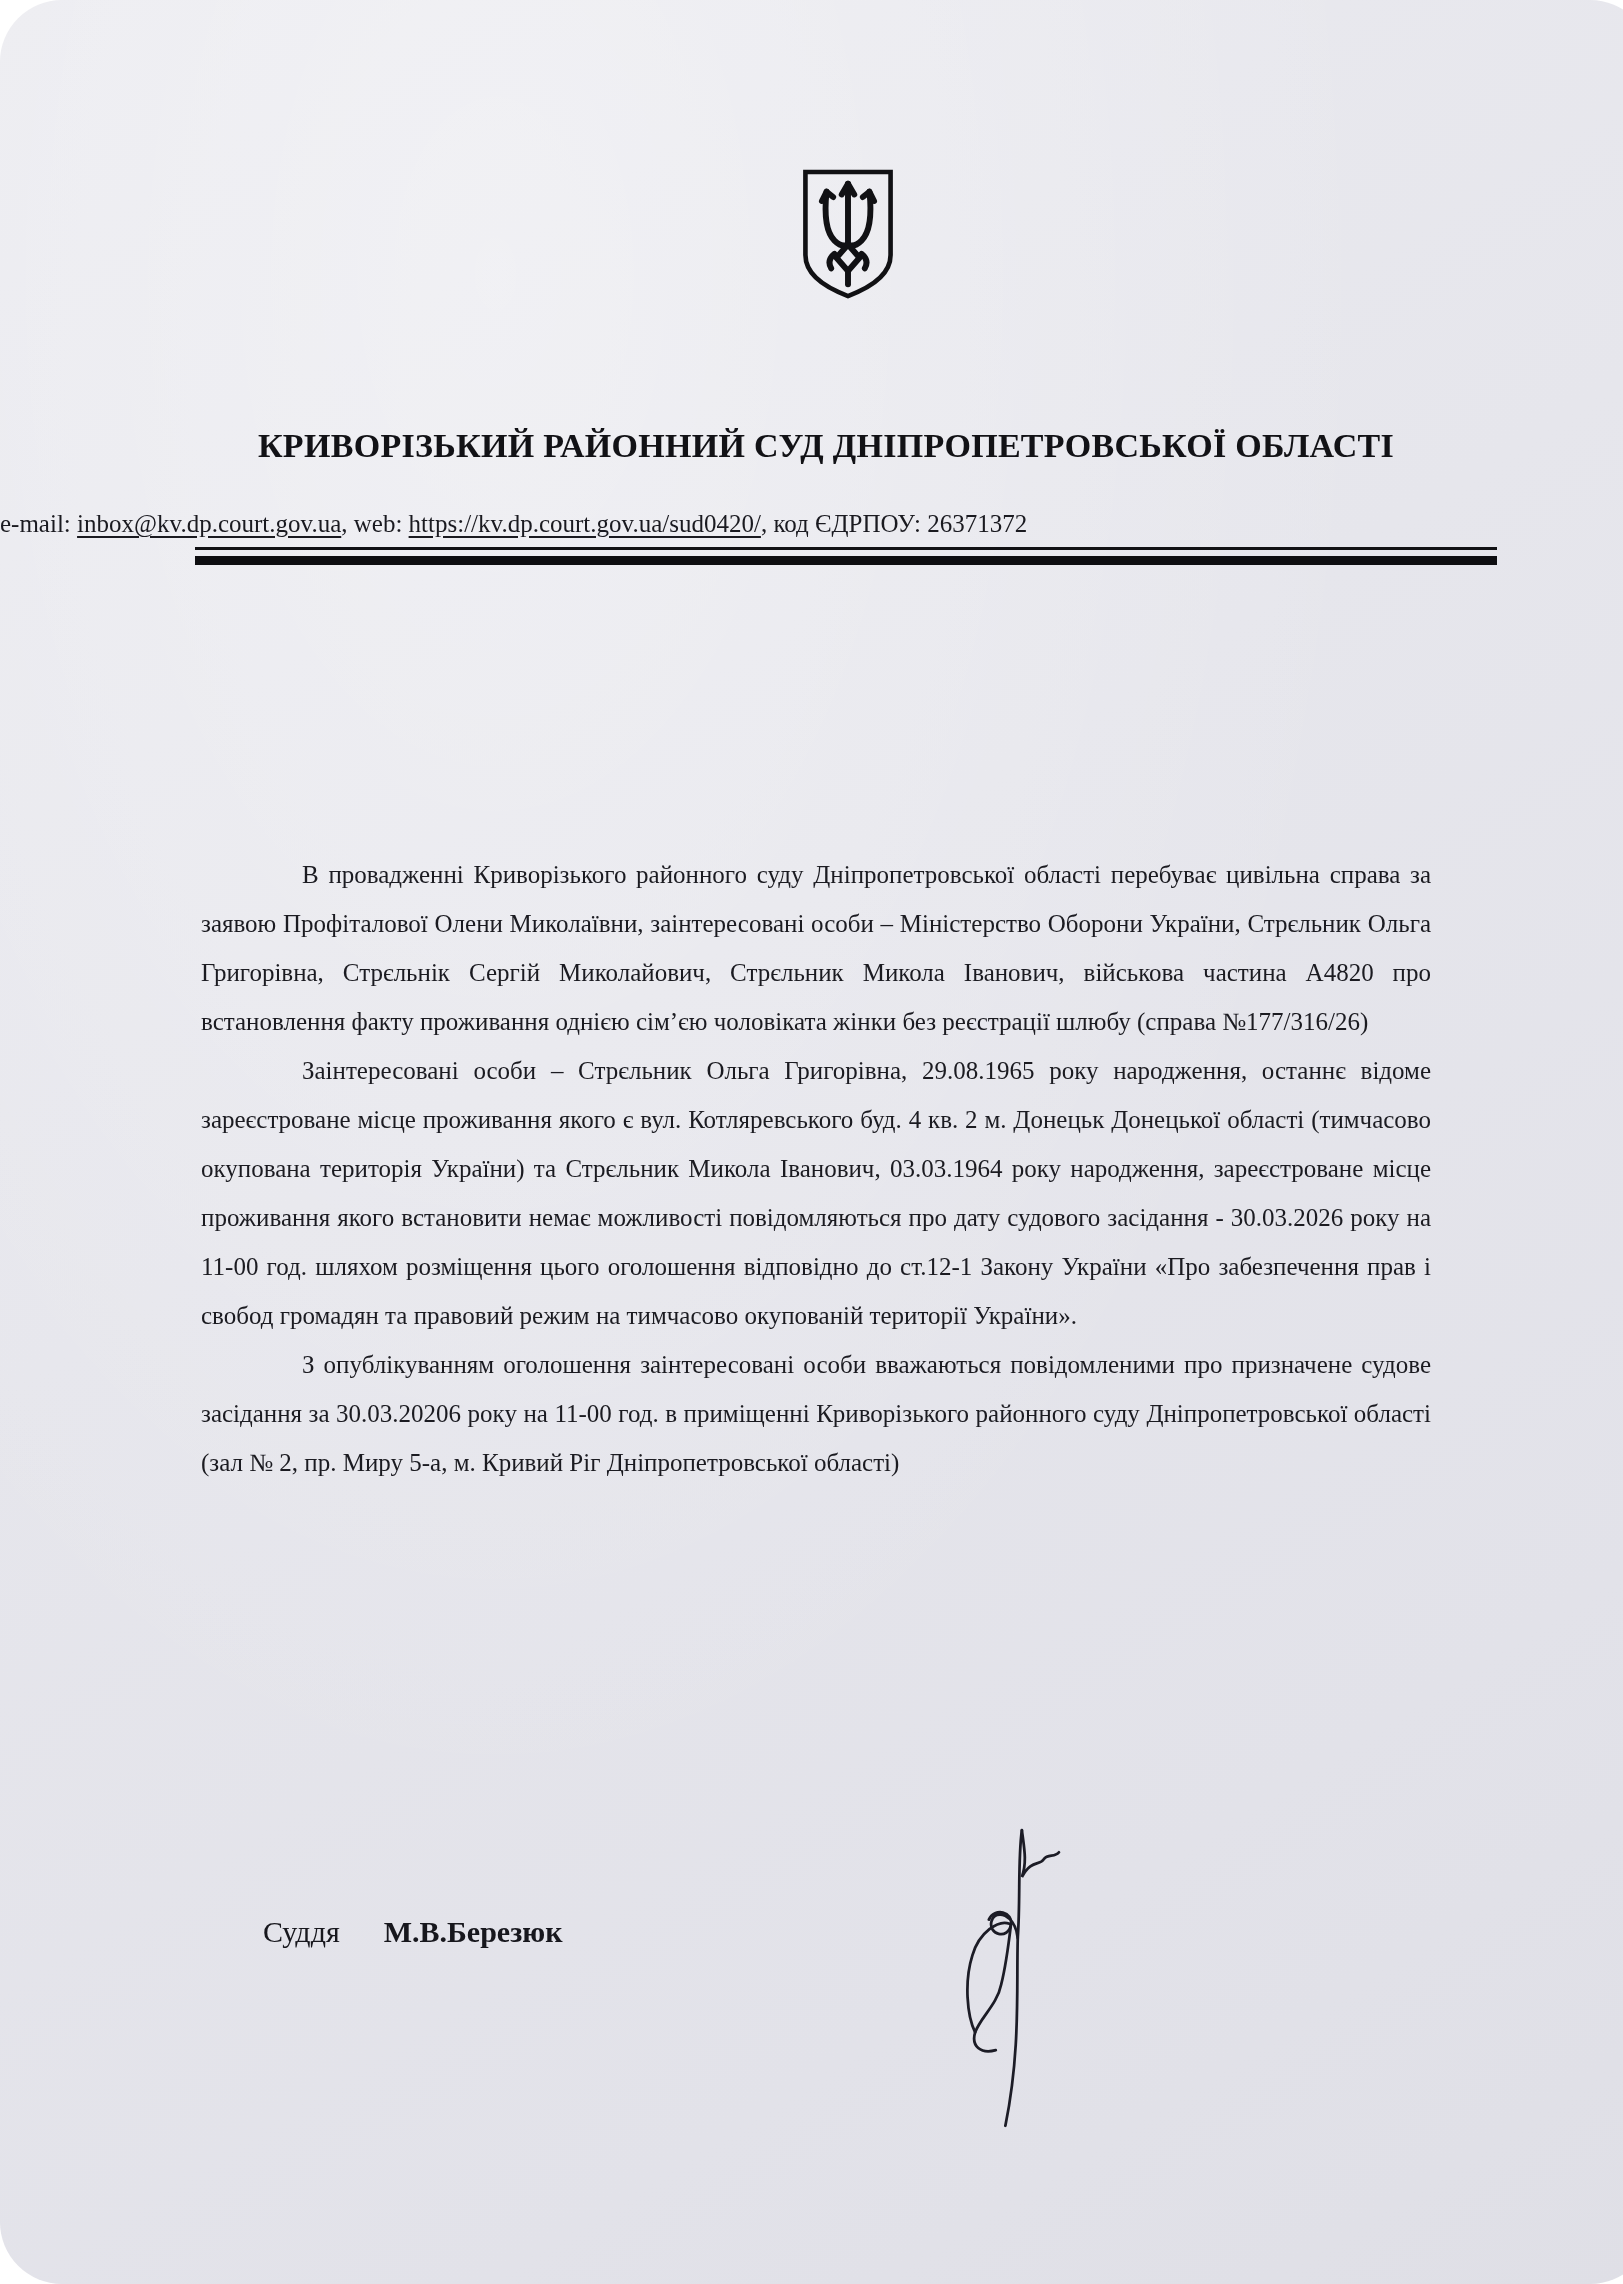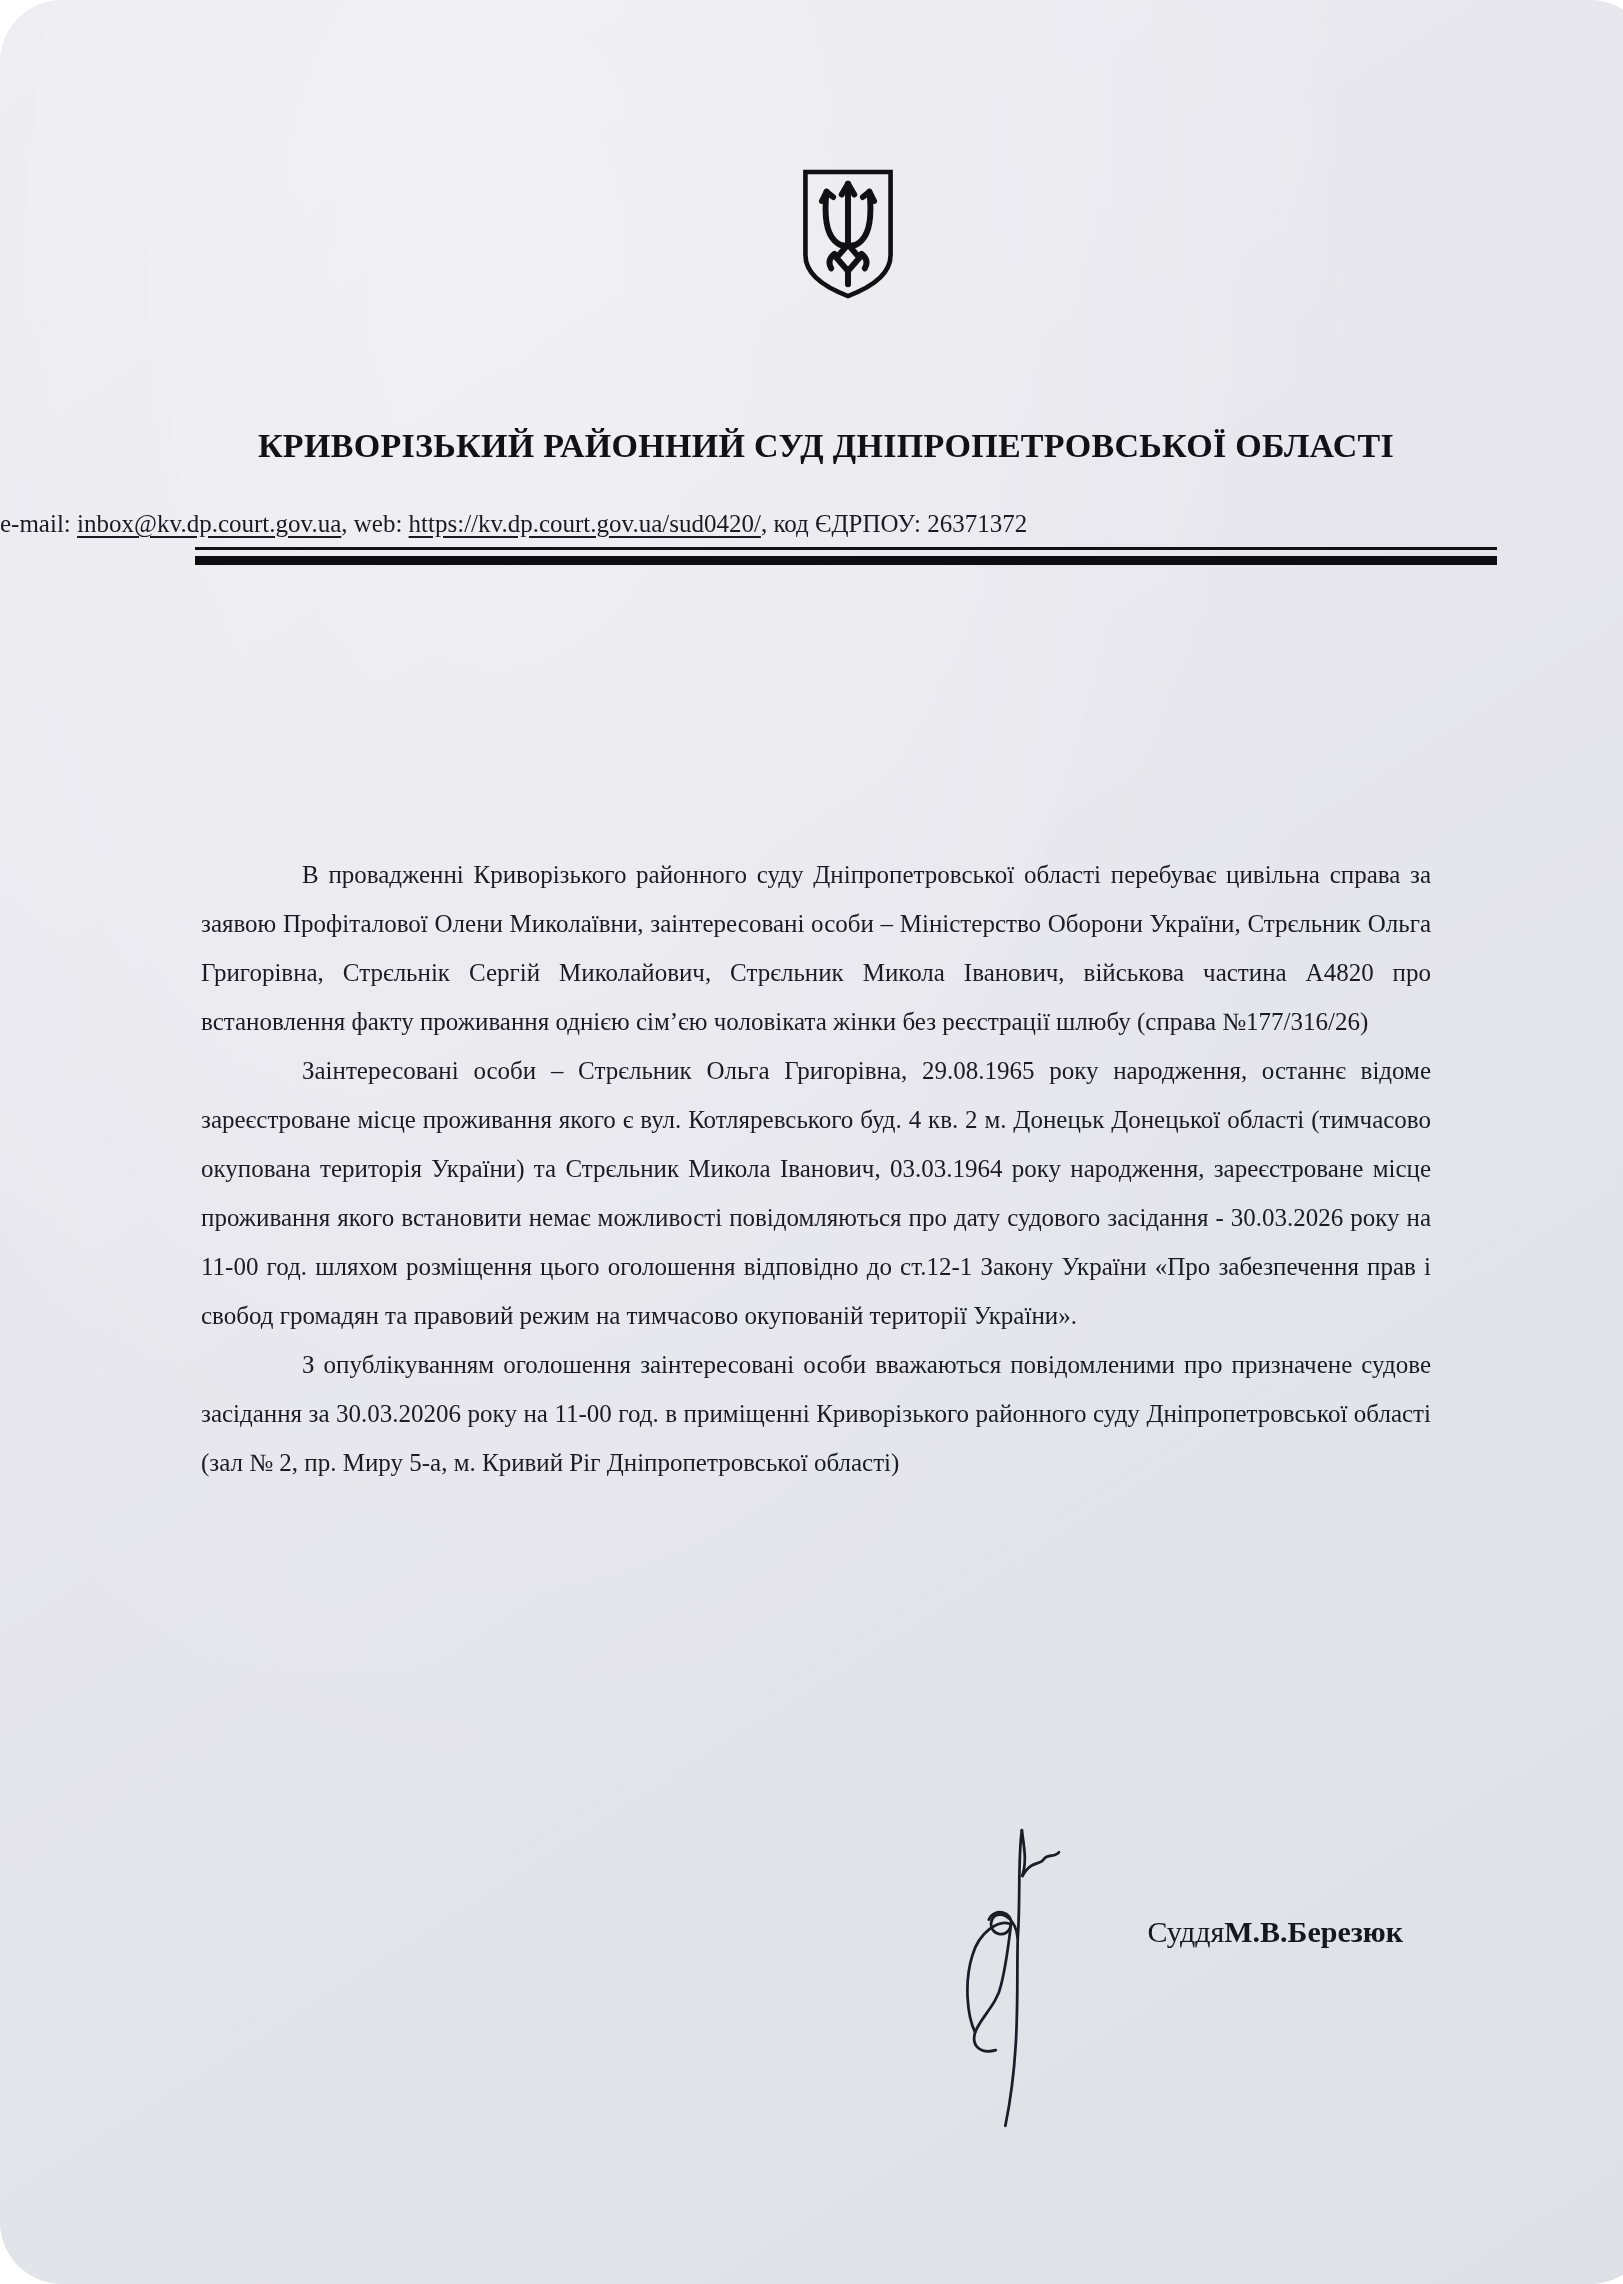--- a/index.html
+++ b/index.html
@@ -94,26 +94,27 @@
   .doc-content p{
     margin:0;
     text-indent:101px;
   }
   
   .sig-row{
     position:absolute;
     left:202px; top:1915px;
     width:1228px;
     display:flex;
-    justify-content:flex-end;
+    justify-content:flex-start;
     align-items:baseline;
     padding:0;
     box-sizing:border-box;
     font-size:30px;
     color:#17171d;
+    gap:44px;
   }
   .sig-role{ margin-left:61px; }
   .sig-name{ margin-right:27px; font-weight:700; }
   .signature-svg{
     position:absolute;
     left:938px; top:1811px;
     width:143px; height:323px;
   }
 </style>
 </head>

